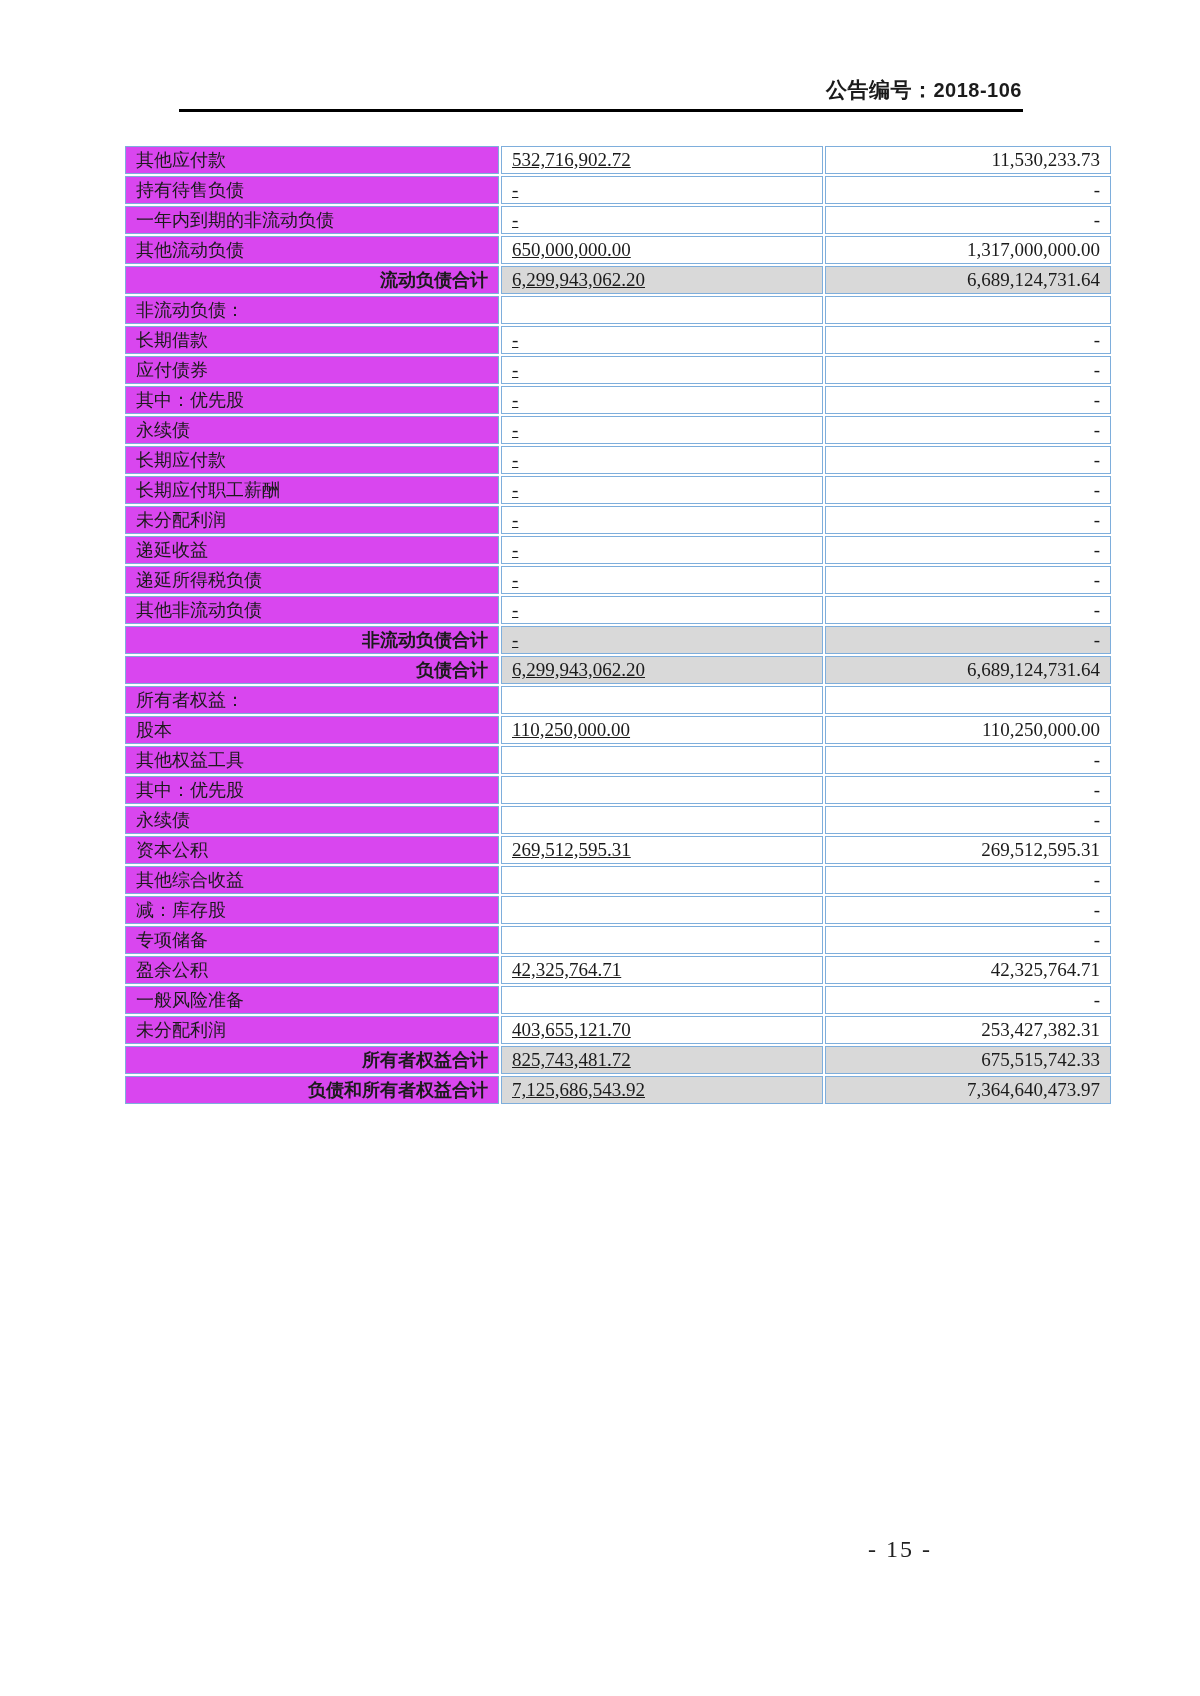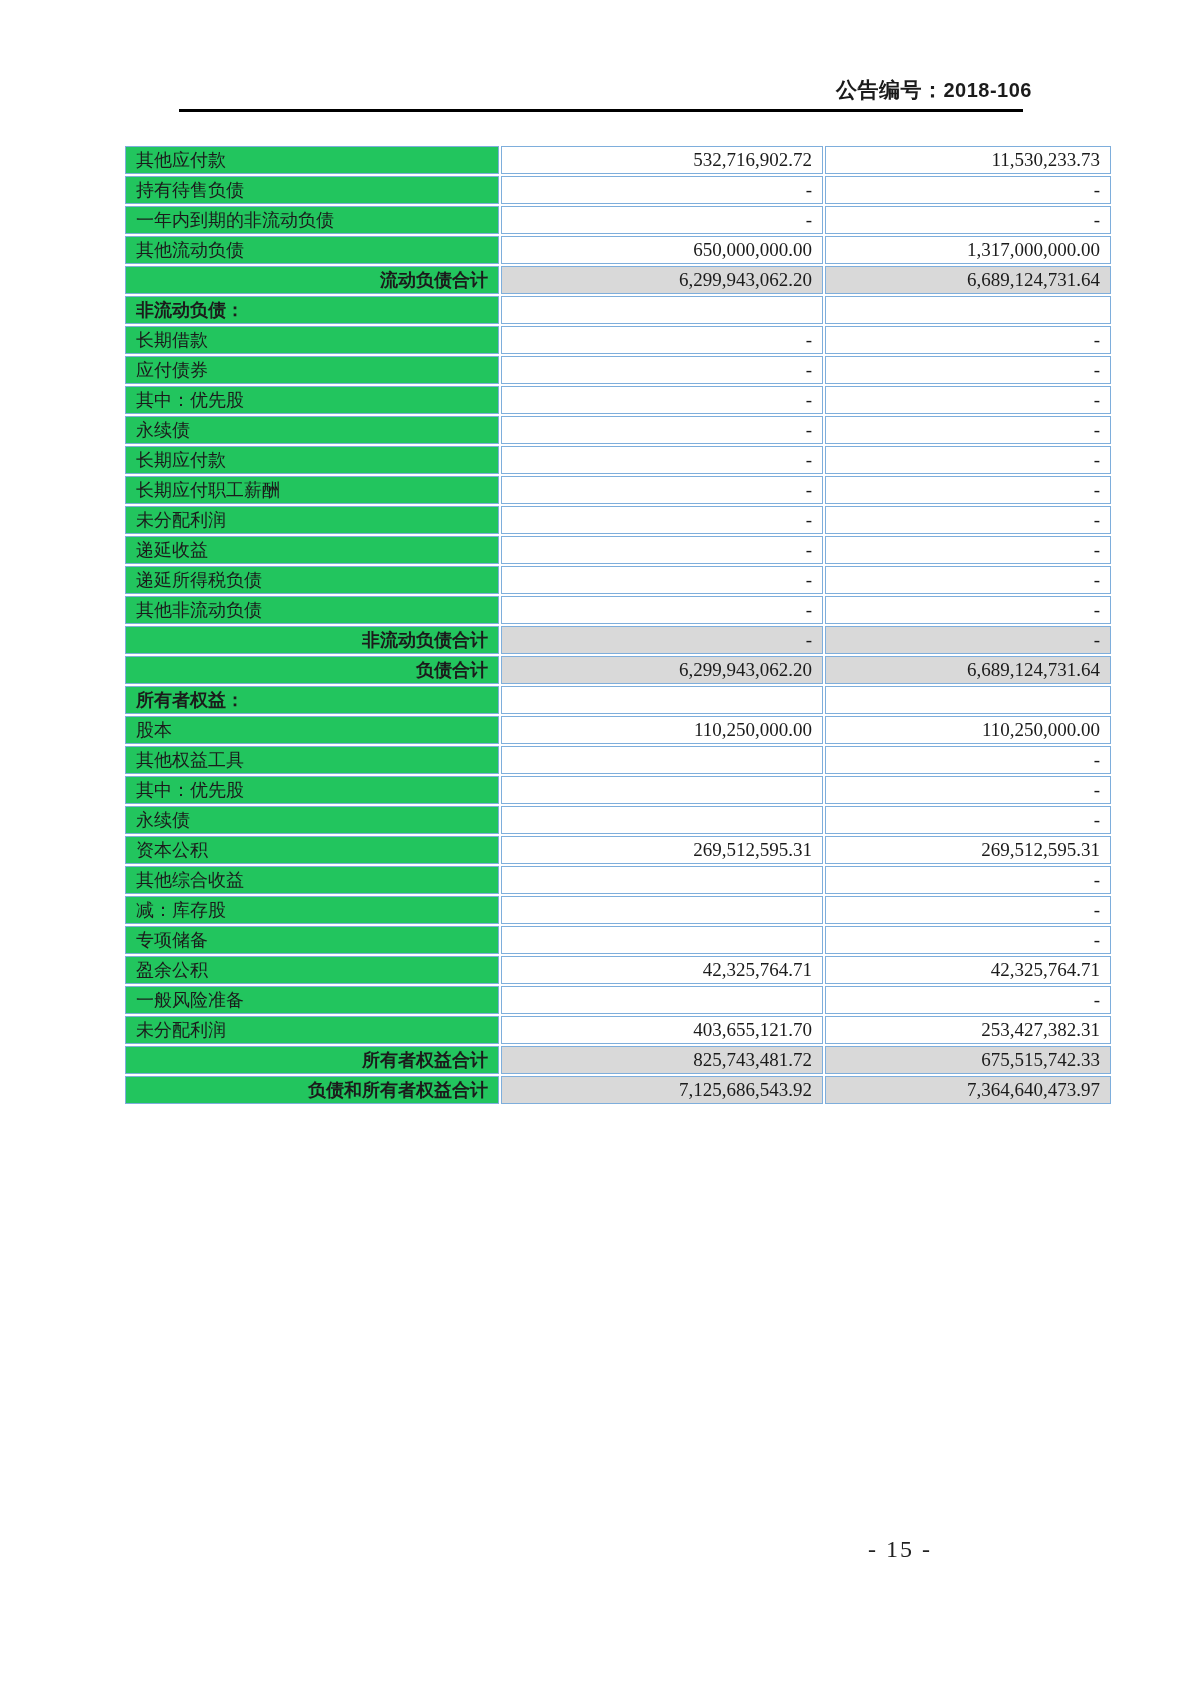--- a/index.html
+++ b/index.html
@@ -2,46 +2,46 @@
 <html><head>
 <meta charset="utf-8">
 <style>
   html,body{margin:0;padding:0;}
   body{
     width:1200px;height:1696px;position:relative;background:#ffffff;
     font-family:"Liberation Serif","DejaVu Serif",serif;color:#1b1b1b;
     overflow:hidden;
   }
   .page-header{
-    position:absolute;top:76px;right:168px;
+    position:absolute;top:76px;right:178px;
     font-size:21px;font-weight:600;letter-spacing:.5px;white-space:nowrap;
   }
   .page-header .code{font-family:"Liberation Sans","DejaVu Sans",sans-serif;font-weight:700;font-size:20px;}
   .header-rule{
     position:absolute;left:179px;top:109px;width:844px;height:3px;background:#000;
   }
   table.fin{
     position:absolute;left:123px;top:144px;width:972px;
     border-collapse:separate;border-spacing:2px;table-layout:fixed;
     background:#fff;
   }
   table.fin td{
     border:1px solid #7eaedc;height:26px;line-height:26px;
     padding:0 10px;font-size:18px;overflow:hidden;white-space:nowrap;
     background:#fff;
   }
-  table.fin td.c1{background:#22c55e;width:352px;text-align:left;margin-left:16px;}
-  table.fin td.c2{width:300px;text-align:right;}
+  table.fin td.c1{background:#d946ef;width:352px;text-align:left;margin-left:16px;}
+  table.fin td.c2{width:300px;text-align:left;text-decoration:underline;}
   table.fin td.c3{width:264px;text-align:right;}
   table.fin td.c2,table.fin td.c3{
     font-family:"Liberation Serif","DejaVu Serif",serif;font-size:19px;
   }
   tr.total td{background:#d9d9d9;}
   tr.total td.c1{text-align:right;font-weight:700;}
-  tr.section td.c1{font-weight:700;}
+  tr.section td.c1{font-weight:400;}
   td.indent{padding-left:66px;}
   .page-number{
     position:absolute;left:838px;top:1536px;width:124px;text-align:center;
     font-size:24px;letter-spacing:2px;color:#222;
   }
 </style>
 </head>
 <body>
 
 <div class="page-header">

